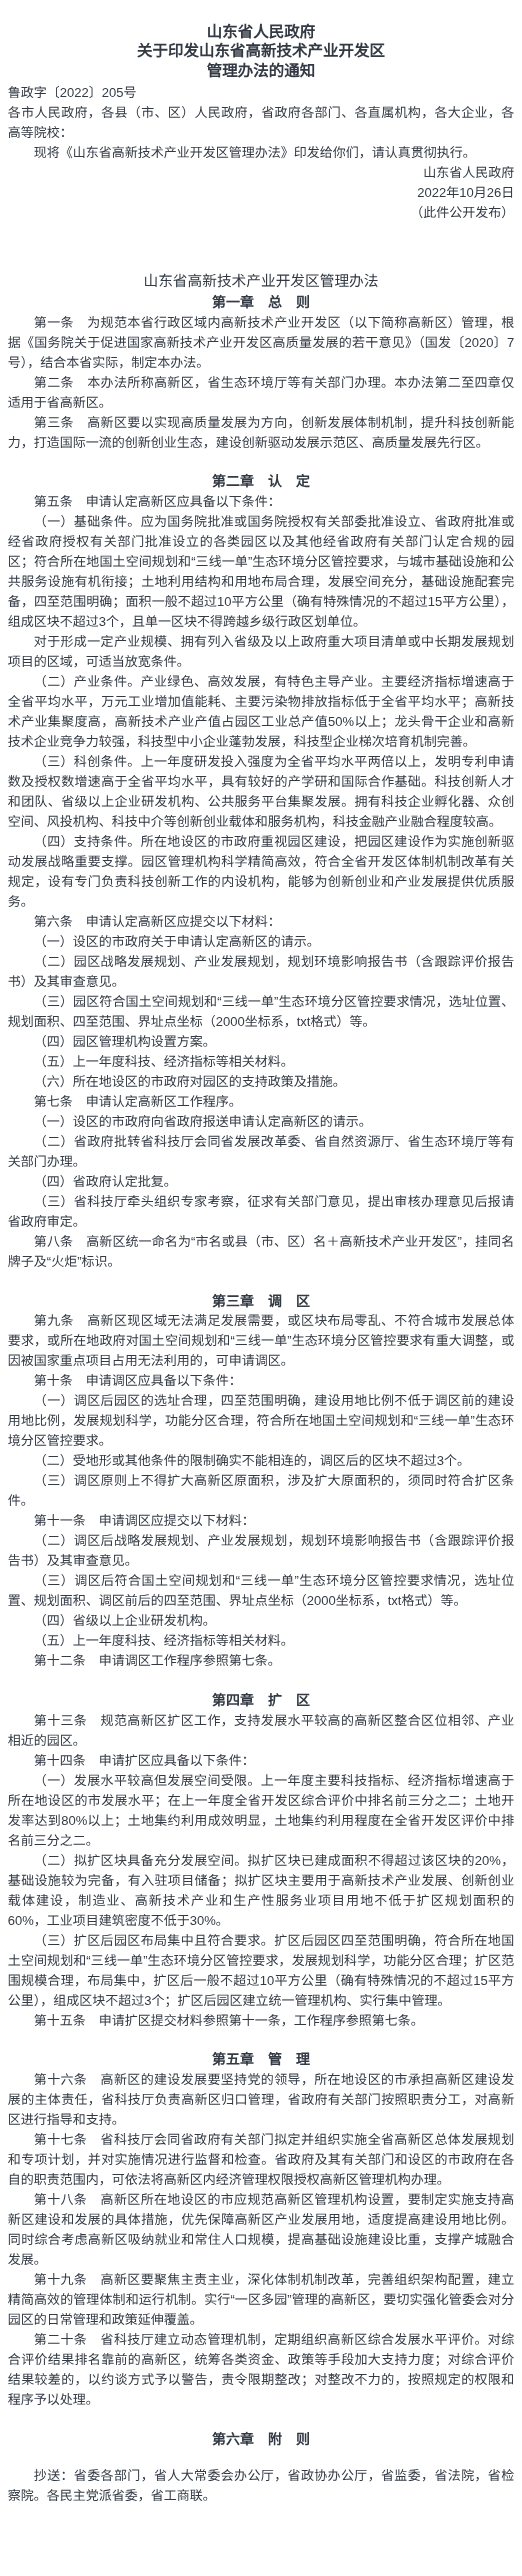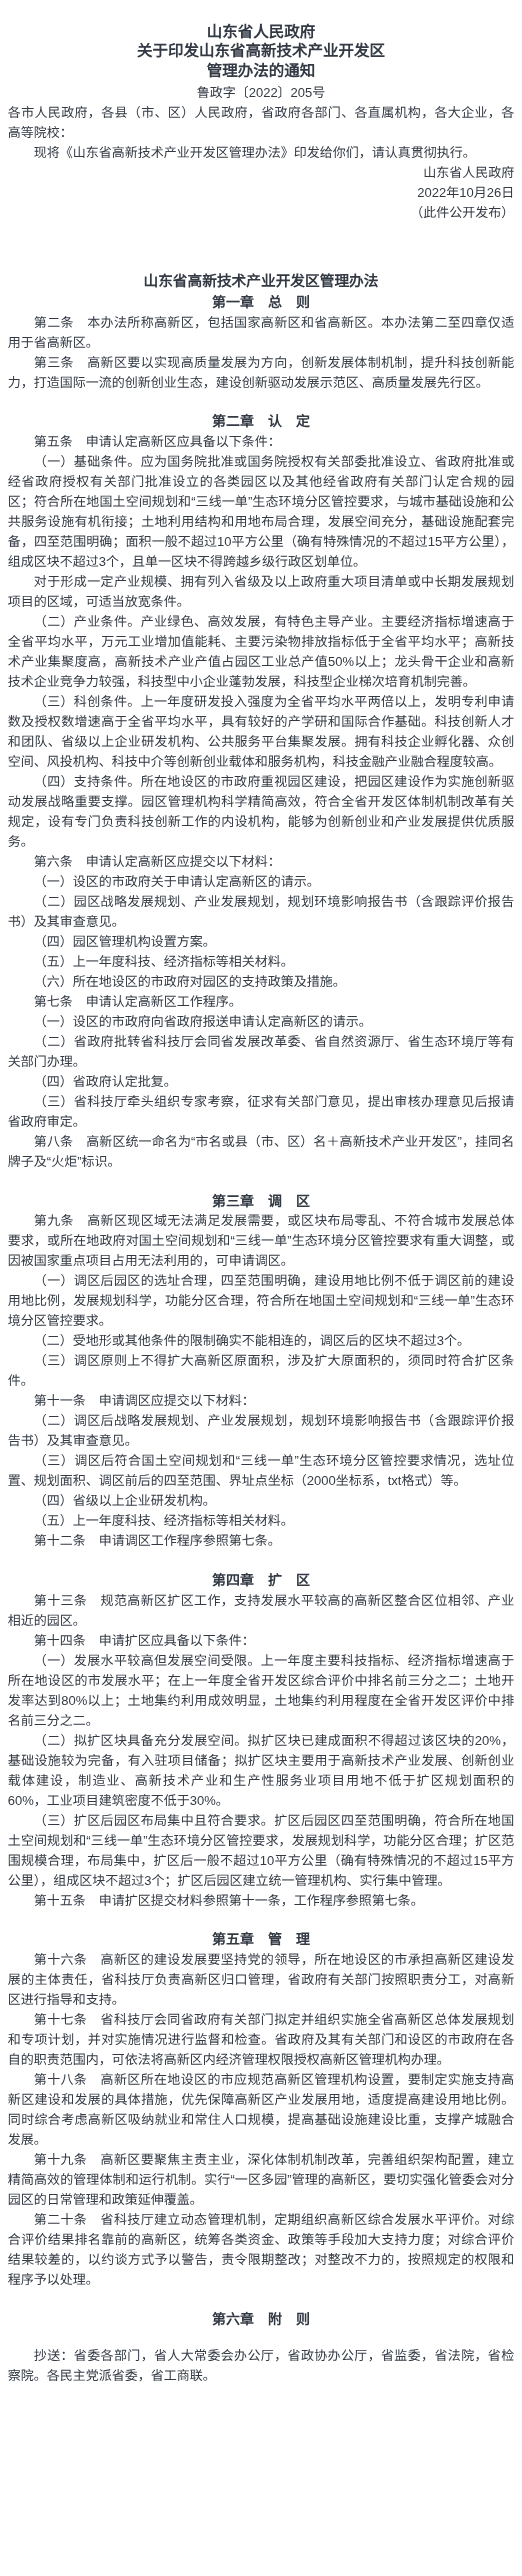--- a/index.html
+++ b/index.html
@@ -20,38 +20,37 @@
   }
   .notice-title {
     text-align: center;
     font-weight: bold;
     font-size: 15.5px;
     line-height: 19.4px;
     margin: 0;
   }
   .notice-title.first { margin-top: 9.3px; }
   .doc-number {
-    text-align: center;
     margin: 3.1px 0 0 0;
     line-height: 20px;
   }
   p.para {
     margin: 0;
     text-align: justify;
     text-justify: inter-ideograph;
   }
   p.indent { text-indent: 2em; }
   p.noindent { text-indent: 0; }
   p.right {
     margin: 0;
     text-align: right;
   }
   .law-title {
     text-align: center;
-    font-weight: bold;
+    font-weight: normal;
     font-size: 14.7px;
     line-height: 20px;
     margin: 48px 0 0 0;
   }
   .chapter-heading {
     text-align: center;
     font-weight: bold;
     font-size: 14px;
     line-height: 20px;
     margin: 18.6px 0 0.8px 0;
@@ -74,43 +73,46 @@
   <p class="para indent">现将《山东省高新技术产业开发区管理办法》印发给你们，请认真贯彻执行。</p>
 
   <p class="right">山东省人民政府</p>
   <p class="right">2022年10月26日</p>
   <p class="right">（此件公开发布）</p>
 
   <h2 class="law-title">山东省高新技术产业开发区管理办法</h2>
 
   <div id="chapters">
       <h3 class="chapter-heading first">第一章　总　则</h3>
-      <p class="para indent">第二条　本办法所称高新区，包括国家高新区和省高新区。本办法第二至四章仅适用于省高新区。</p>
+      <p class="para indent">第一条　为规范本省行政区域内高新技术产业开发区（以下简称高新区）管理，根据《国务院关于促进国家高新技术产业开发区高质量发展的若干意见》（国发〔2020〕7号），结合本省实际，制定本办法。</p>
+      <p class="para indent">第二条　本办法所称高新区，省生态环境厅等有关部门办理。本办法第二至四章仅适用于省高新区。</p>
       <p class="para indent">第三条　高新区要以实现高质量发展为方向，创新发展体制机制，提升科技创新能力，打造国际一流的创新创业生态，建设创新驱动发展示范区、高质量发展先行区。</p>
       <h3 class="chapter-heading">第二章　认　定</h3>
       <p class="para indent">第五条　申请认定高新区应具备以下条件：</p>
       <p class="para indent">（一）基础条件。应为国务院批准或国务院授权有关部委批准设立、省政府批准或经省政府授权有关部门批准设立的各类园区以及其他经省政府有关部门认定合规的园区；符合所在地国土空间规划和“三线一单”生态环境分区管控要求，与城市基础设施和公共服务设施有机衔接；土地利用结构和用地布局合理，发展空间充分，基础设施配套完备，四至范围明确；面积一般不超过10平方公里（确有特殊情况的不超过15平方公里），组成区块不超过3个，且单一区块不得跨越乡级行政区划单位。</p>
       <p class="para indent">对于形成一定产业规模、拥有列入省级及以上政府重大项目清单或中长期发展规划项目的区域，可适当放宽条件。</p>
       <p class="para indent">（二）产业条件。产业绿色、高效发展，有特色主导产业。主要经济指标增速高于全省平均水平，万元工业增加值能耗、主要污染物排放指标低于全省平均水平；高新技术产业集聚度高，高新技术产业产值占园区工业总产值50%以上；龙头骨干企业和高新技术企业竞争力较强，科技型中小企业蓬勃发展，科技型企业梯次培育机制完善。</p>
       <p class="para indent">（三）科创条件。上一年度研发投入强度为全省平均水平两倍以上，发明专利申请数及授权数增速高于全省平均水平，具有较好的产学研和国际合作基础。科技创新人才和团队、省级以上企业研发机构、公共服务平台集聚发展。拥有科技企业孵化器、众创空间、风投机构、科技中介等创新创业载体和服务机构，科技金融产业融合程度较高。</p>
       <p class="para indent">（四）支持条件。所在地设区的市政府重视园区建设，把园区建设作为实施创新驱动发展战略重要支撑。园区管理机构科学精简高效，符合全省开发区体制机制改革有关规定，设有专门负责科技创新工作的内设机构，能够为创新创业和产业发展提供优质服务。</p>
       <p class="para indent">第六条　申请认定高新区应提交以下材料：</p>
       <p class="para indent">（一）设区的市政府关于申请认定高新区的请示。</p>
       <p class="para indent">（二）园区战略发展规划、产业发展规划，规划环境影响报告书（含跟踪评价报告书）及其审查意见。</p>
+      <p class="para indent">（三）园区符合国土空间规划和“三线一单”生态环境分区管控要求情况，选址位置、规划面积、四至范围、界址点坐标（2000坐标系，txt格式）等。</p>
       <p class="para indent">（四）园区管理机构设置方案。</p>
       <p class="para indent">（五）上一年度科技、经济指标等相关材料。</p>
       <p class="para indent">（六）所在地设区的市政府对园区的支持政策及措施。</p>
       <p class="para indent">第七条　申请认定高新区工作程序。</p>
       <p class="para indent">（一）设区的市政府向省政府报送申请认定高新区的请示。</p>
       <p class="para indent">（二）省政府批转省科技厅会同省发展改革委、省自然资源厅、省生态环境厅等有关部门办理。</p>
       <p class="para indent">（四）省政府认定批复。</p>
       <p class="para indent">（三）省科技厅牵头组织专家考察，征求有关部门意见，提出审核办理意见后报请省政府审定。</p>
       <p class="para indent">第八条　高新区统一命名为“市名或县（市、区）名＋高新技术产业开发区”，挂同名牌子及“火炬”标识。</p>
       <h3 class="chapter-heading">第三章　调　区</h3>
       <p class="para indent">第九条　高新区现区域无法满足发展需要，或区块布局零乱、不符合城市发展总体要求，或所在地政府对国土空间规划和“三线一单”生态环境分区管控要求有重大调整，或因被国家重点项目占用无法利用的，可申请调区。</p>
+      <p class="para indent">第十条　申请调区应具备以下条件：</p>
       <p class="para indent">（一）调区后园区的选址合理，四至范围明确，建设用地比例不低于调区前的建设用地比例，发展规划科学，功能分区合理，符合所在地国土空间规划和“三线一单”生态环境分区管控要求。</p>
       <p class="para indent">（二）受地形或其他条件的限制确实不能相连的，调区后的区块不超过3个。</p>
       <p class="para indent">（三）调区原则上不得扩大高新区原面积，涉及扩大原面积的，须同时符合扩区条件。</p>
       <p class="para indent">第十一条　申请调区应提交以下材料：</p>
       <p class="para indent">（二）调区后战略发展规划、产业发展规划，规划环境影响报告书（含跟踪评价报告书）及其审查意见。</p>
       <p class="para indent">（三）调区后符合国土空间规划和“三线一单”生态环境分区管控要求情况，选址位置、规划面积、调区前后的四至范围、界址点坐标（2000坐标系，txt格式）等。</p>
       <p class="para indent">（四）省级以上企业研发机构。</p>
       <p class="para indent">（五）上一年度科技、经济指标等相关材料。</p>
       <p class="para indent">第十二条　申请调区工作程序参照第七条。</p>
       <h3 class="chapter-heading">第四章　扩　区</h3>

